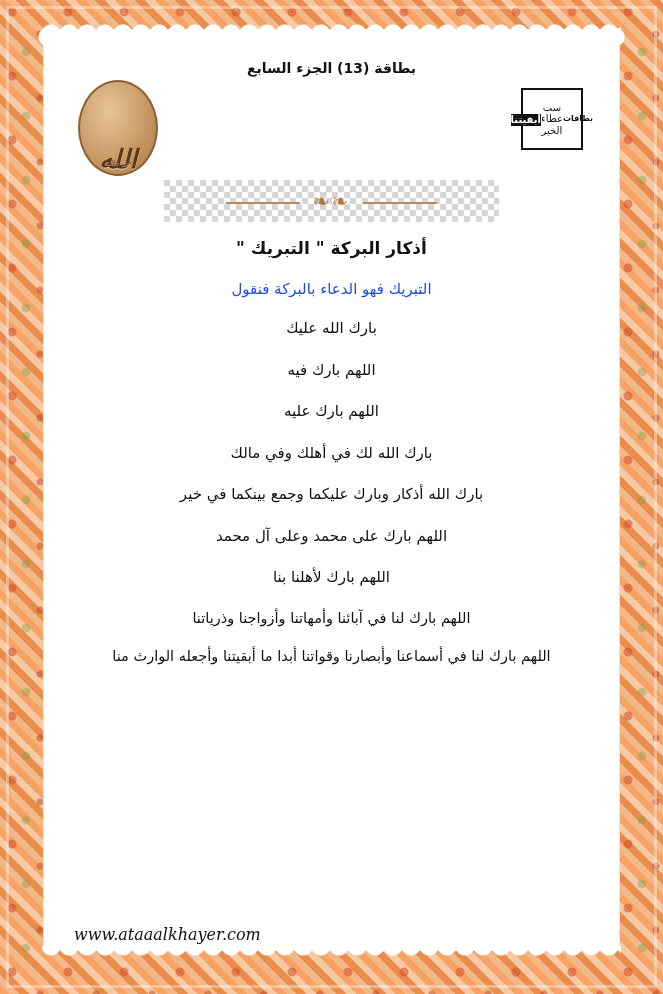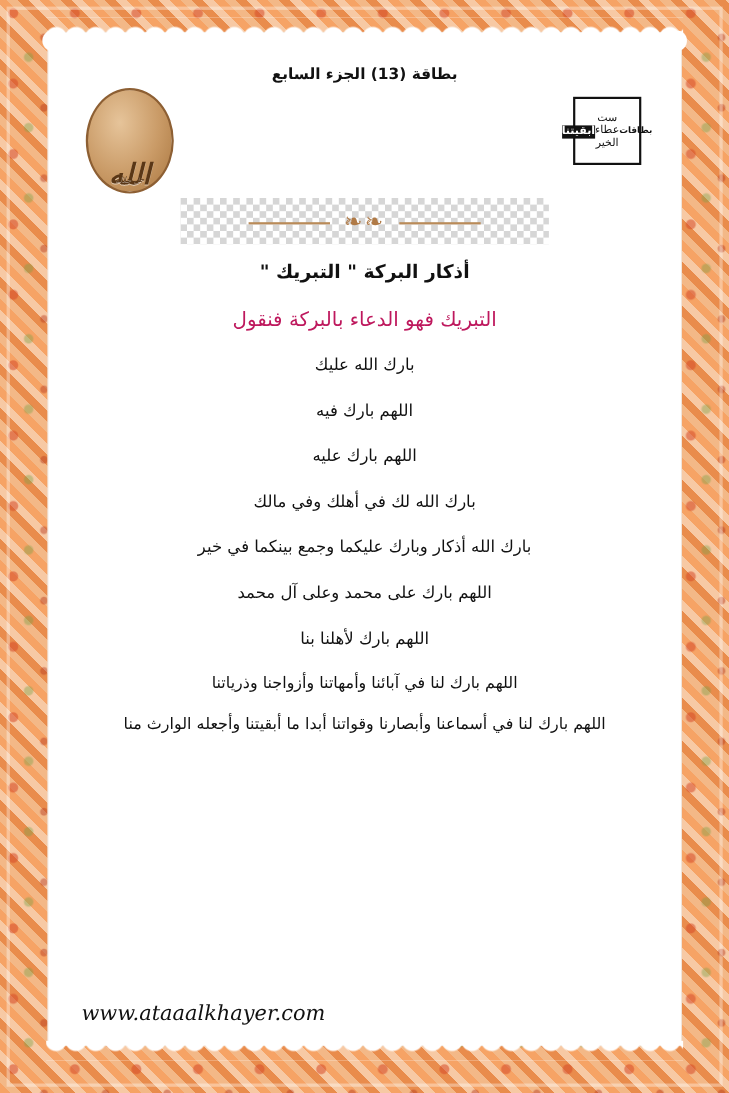--- a/index.html
+++ b/index.html
@@ -220,43 +220,43 @@
 
   
   .section-heading {
     margin-top: 16px;
     font-size: 17px;
     font-weight: bold;
     color: #111;
   }
   .intro {
     margin-top: 22px;
-    font-size: 18px;
-    color: #be185d;
+    font-size: 15px;
+    color: #1d4ed8;
   }
   .lines {
     margin-top: 4px;
   }
   .line {
     font-size: 15px;
     line-height: 1.5;
     margin: 19px 0;
     color: #111;
   }
   .line.tight { margin: 17px 0; }
   .line.small { font-size: 14.5px; }
 
   
   .footer-url {
     position: absolute;
     left: 30px;
-    bottom: 18px;
+    bottom: 6px;
     font-family: "DejaVu Serif", "Liberation Serif", serif;
     font-style: italic;
-    font-size: 19px;
+    font-size: 16px;
     color: #111;
     direction: ltr;
   }
 </style>
 </head>
 <body>
 
 <div class="page">
 
   <div class="border-frame"></div>

